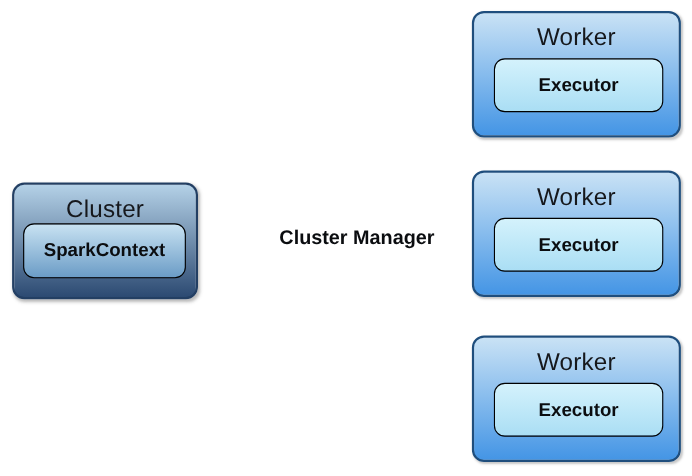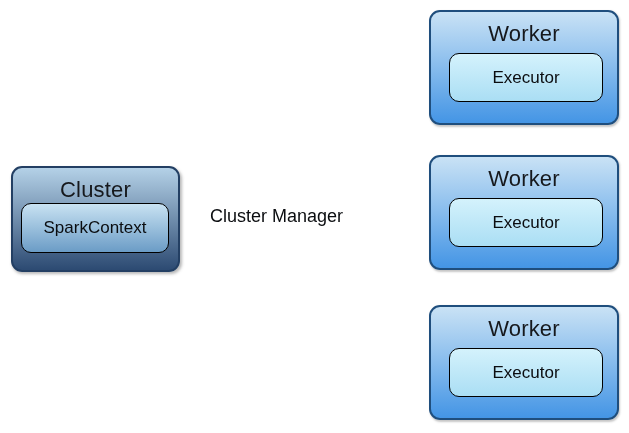--- a/index.html
+++ b/index.html
@@ -57,38 +57,38 @@
     letter-spacing:.2px;
   }
   .inner-box{
     position:absolute;
     box-sizing:border-box;
     border:1.5px solid var(--inner-border);
     border-radius:10px;
     display:flex;
     align-items:center;
     justify-content:center;
-    font-weight:400;
+    font-weight:700;
     font-size:17px;
     color:#0b0d10;
   }
   .spark-context-box{
     left:8px;top:35px;width:148px;height:50px;
     background:linear-gradient(to bottom,var(--spark-context-gradient-top),var(--spark-context-gradient-bottom));
   }
   .executor-box{
     left:18px;top:41px;width:154px;height:49px;
     background:linear-gradient(to bottom,var(--executor-gradient-top),var(--executor-gradient-bottom));
   }
   .cluster-manager{
     position:absolute;
     left:210px;top:206px;width:185px;
-    text-align:left;
+    text-align:right;
     font-size:18px;
-    font-weight:400;
+    font-weight:700;
     color:#0b0d10;
   }
 </style>
 </head>
 <body>
 
 <div class="canvas">
 
   <div class="outer-box driver-box">
     <div class="box-title">Cluster</div>

